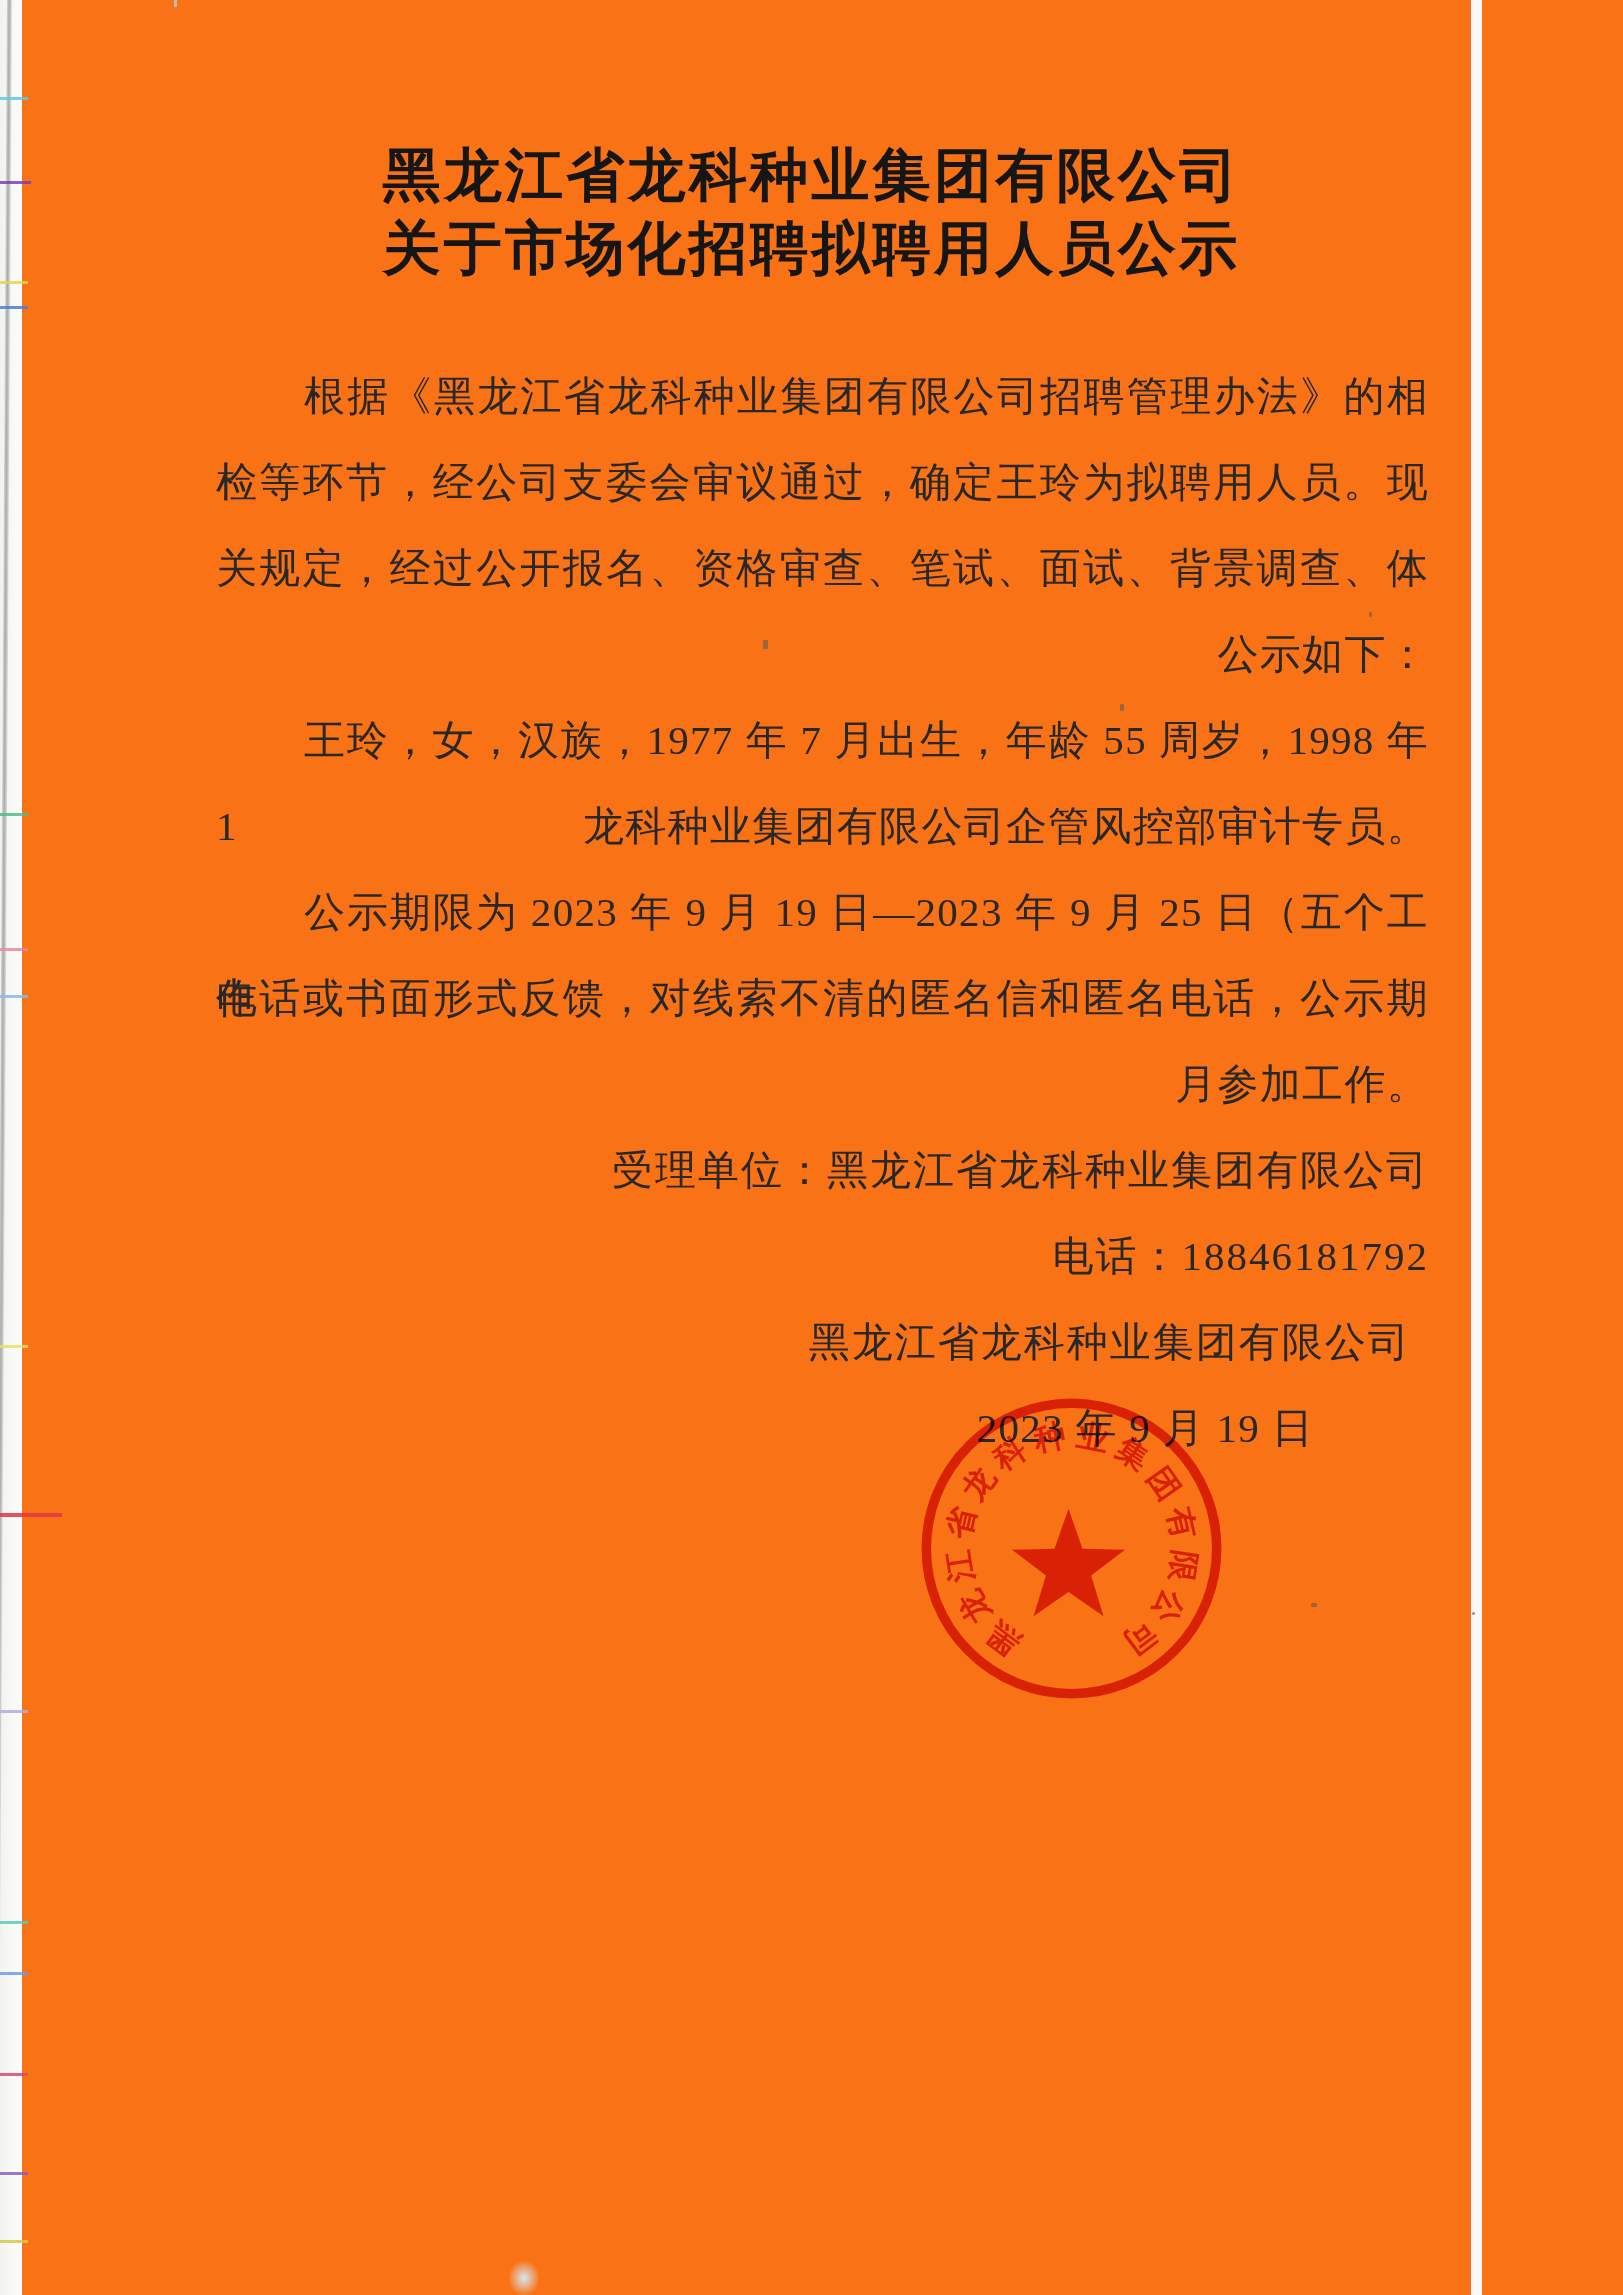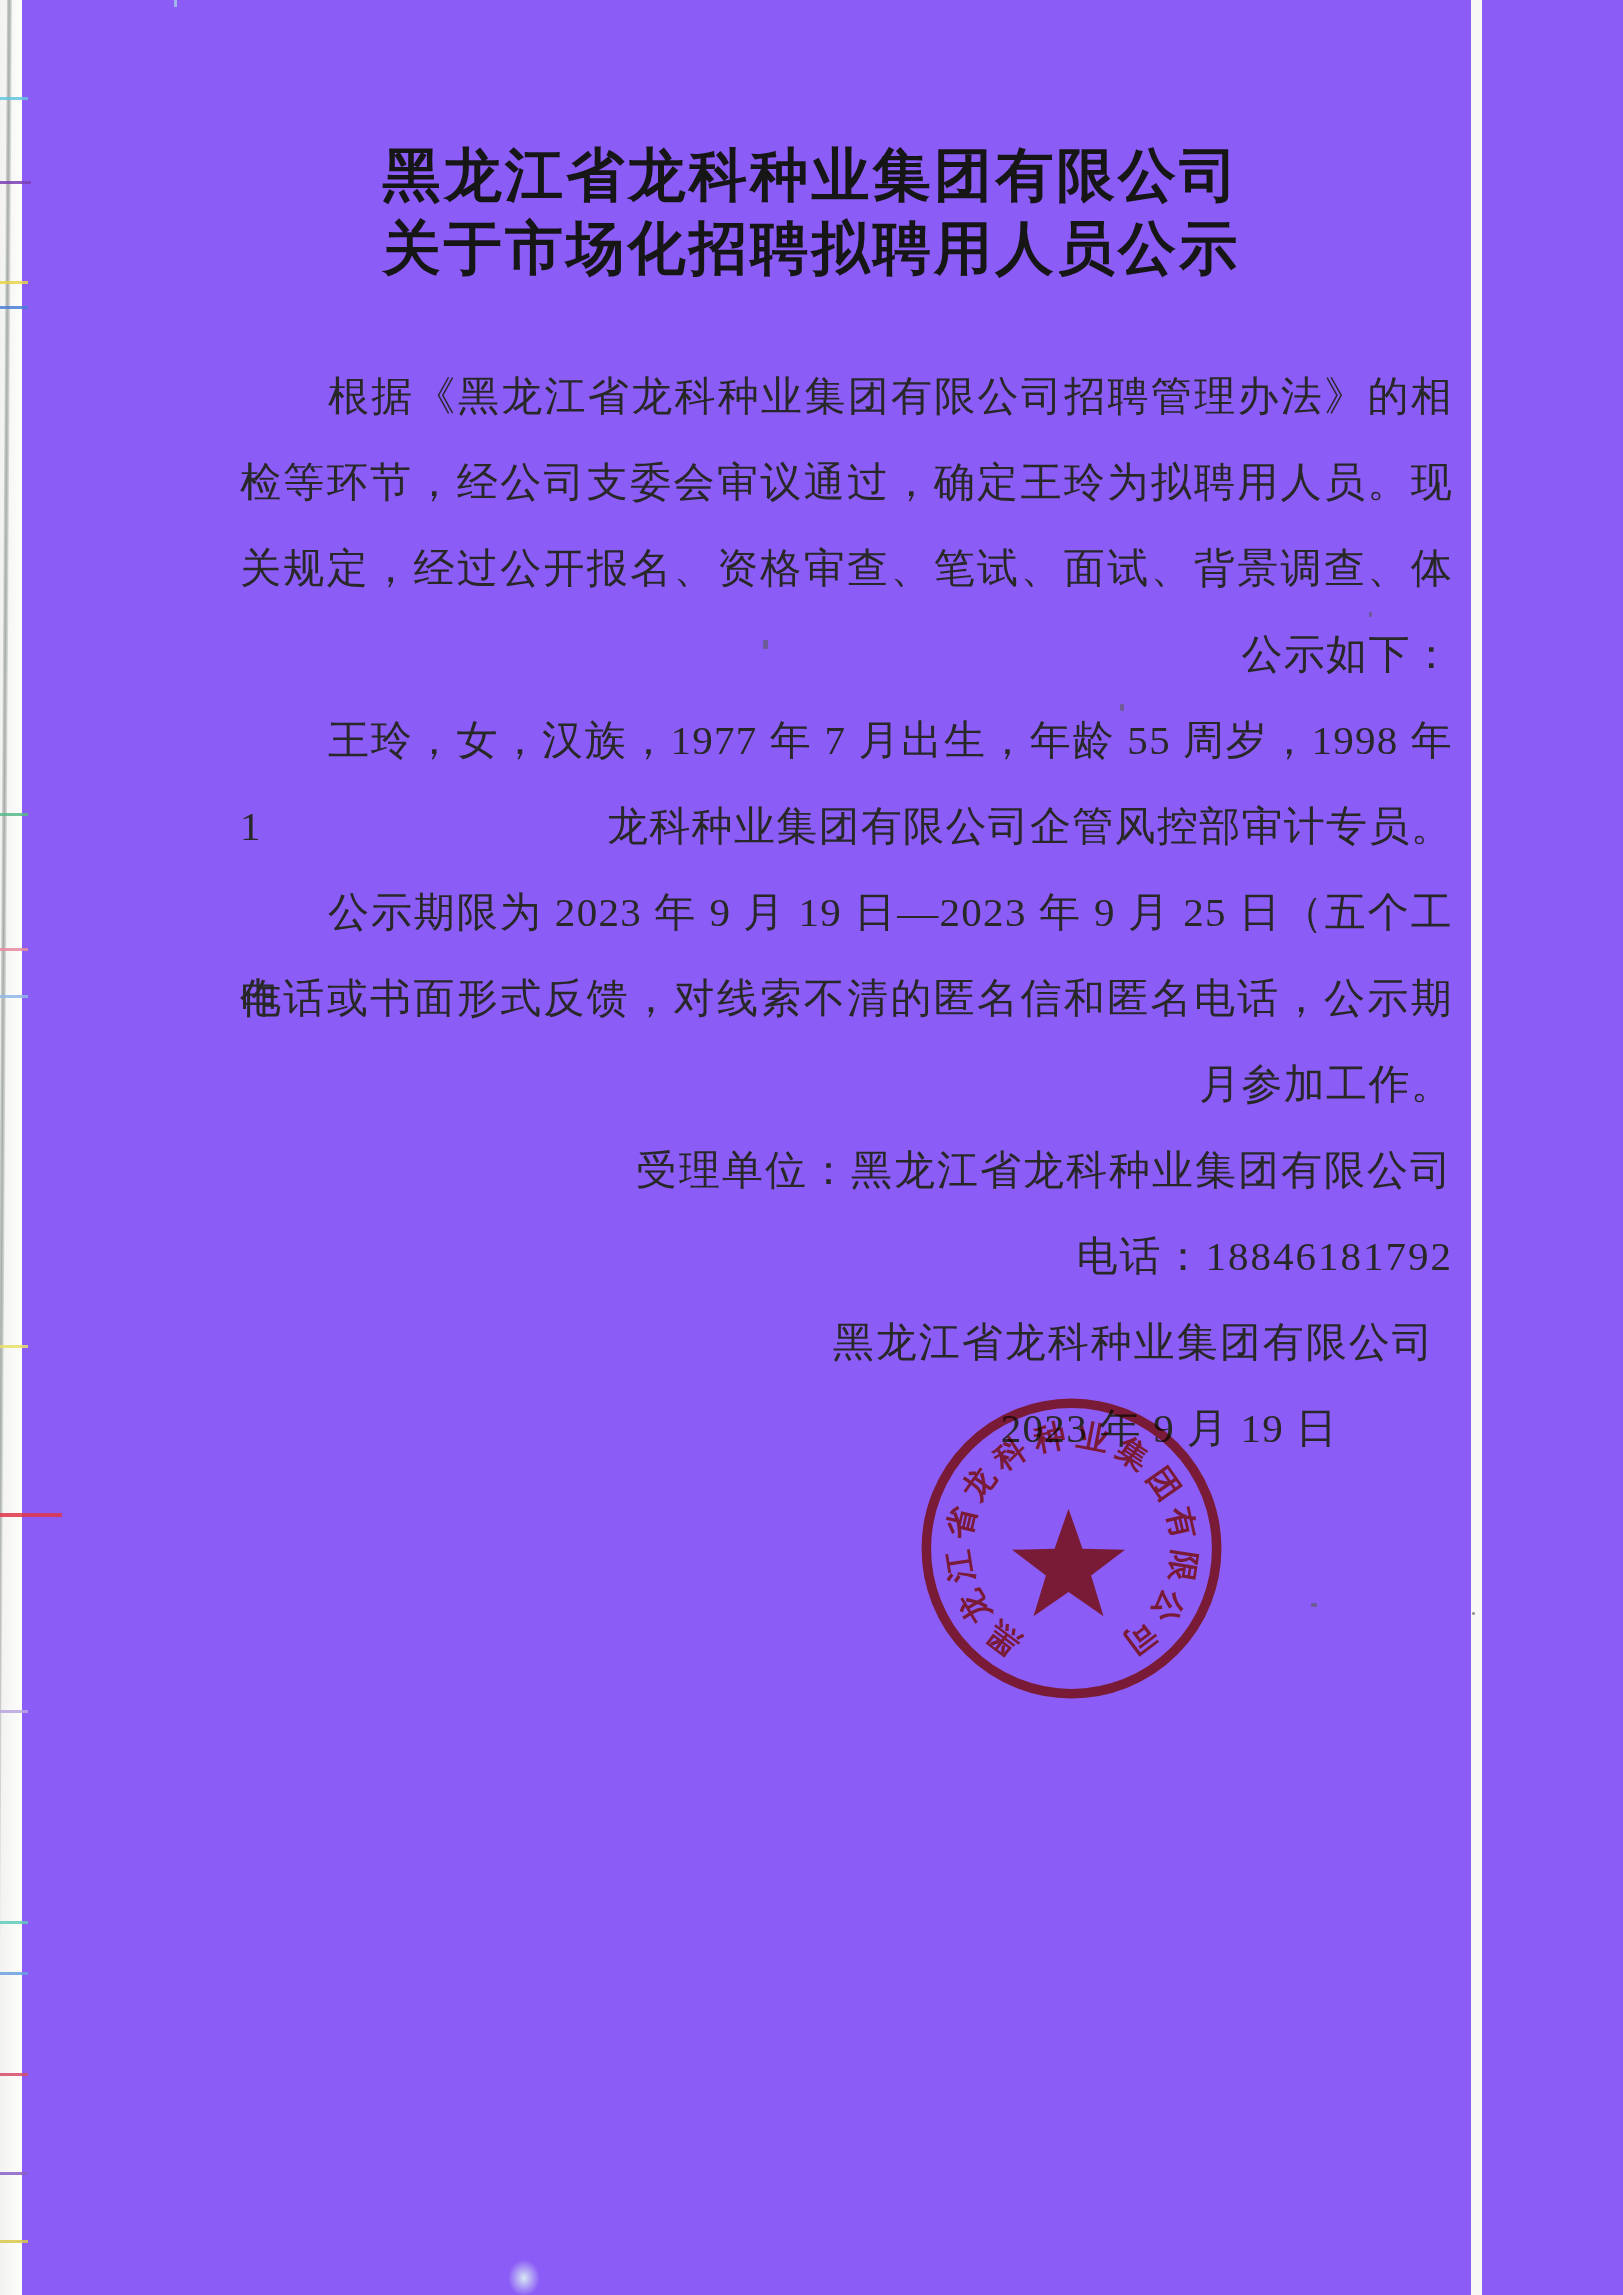--- a/index.html
+++ b/index.html
@@ -1,19 +1,19 @@
 <!DOCTYPE html>
 <html style="font-size:10.5px"><head>
 <meta charset="utf-8">
 <style>
   html,body{margin:0;padding:0;background:#e8e8e8;}
   .page{
     position:relative;
     width:1623px;height:2295px;
-    background:#8b5cf6;
+    background:#f97316;
     overflow:hidden;
     font-family:"Liberation Serif","DejaVu Serif",serif;
   }
   
   .edge-band{
     position:absolute;left:0;top:0;width:22px;height:2295px;
     background:linear-gradient(90deg,#f2f3f1 0%,#fafaf8 70%,#fdfdfc 100%);
   }
   .edge-line{
     position:absolute;left:6.5px;top:-7.9px;width:5.2px;height:2316px;
@@ -88,21 +88,21 @@
   <div class="speck" style="left:763px;top:640px;width:4.6px;height:9.2px;"></div>
   <div class="speck" style="left:1369px;top:612px;width:3.3px;height:5.2px;"></div>
   <div class="speck" style="left:1311px;top:1603px;width:5.9px;height:3.9px;"></div>
   <div class="speck" style="left:1472px;top:1612px;width:3.3px;height:3.3px;"></div>
 
   <div class="title">
     <div>黑龙江省龙科种业集团有限公司</div>
     <div>关于市场化招聘拟聘用人员公示</div>
   </div>
 
-  <div class="doc-body" id="docBody" style="color: rgb(40, 40, 40); margin-left: 24px;">
+  <div class="doc-body" id="docBody" style="color: rgb(40, 40, 40);">
       <div class="line ind just">根据《黑龙江省龙科种业集团有限公司招聘管理办法》的相</div>
       <div class="line just">检等环节，经公司支委会审议通过，确定王玲为拟聘用人员。现</div>
       <div class="line just">关规定，经过公开报名、资格审查、笔试、面试、背景调查、体</div>
       <div class="line ">公示如下：</div>
       <div class="line ind just">王玲，女，汉族，1977 年 7 月出生，年龄 55 周岁，1998 年 1</div>
       <div class="line ">龙科种业集团有限公司企管风控部审计专员。</div>
       <div class="line ind just">公示期限为 2023 年 9 月 19 日—2023 年 9 月 25 日（五个工作</div>
       <div class="line just">电话或书面形式反馈，对线索不清的匿名信和匿名电话，公示期</div>
       <div class="line ">月参加工作。</div>
       <div class="line unit">受理单位：黑龙江省龙科种业集团有限公司</div>

